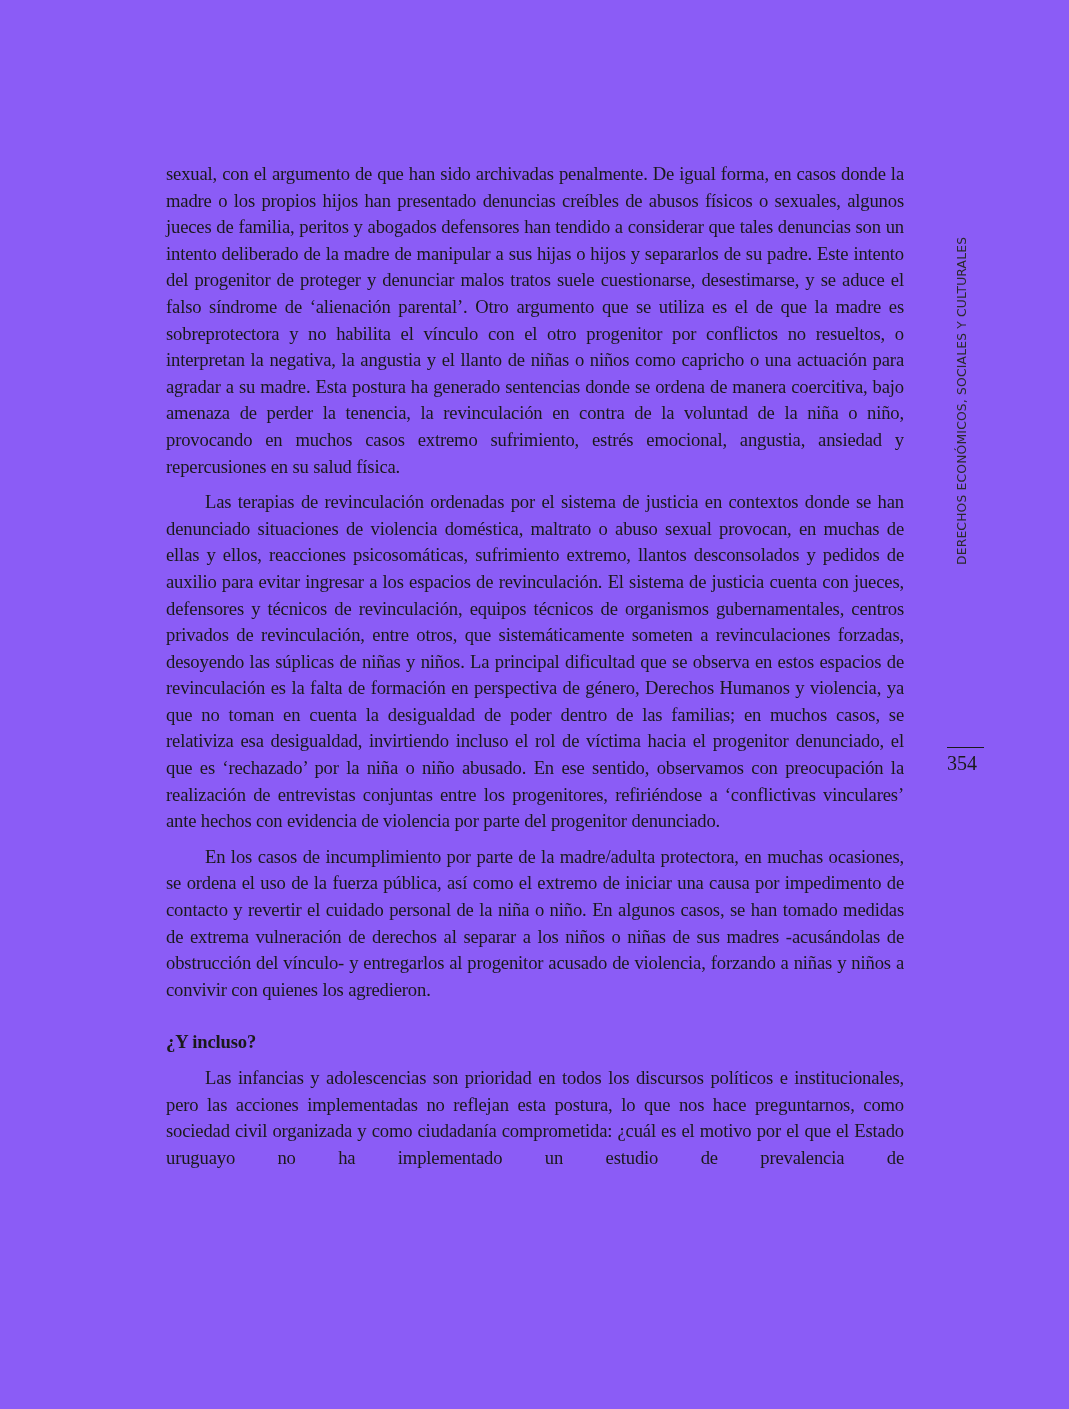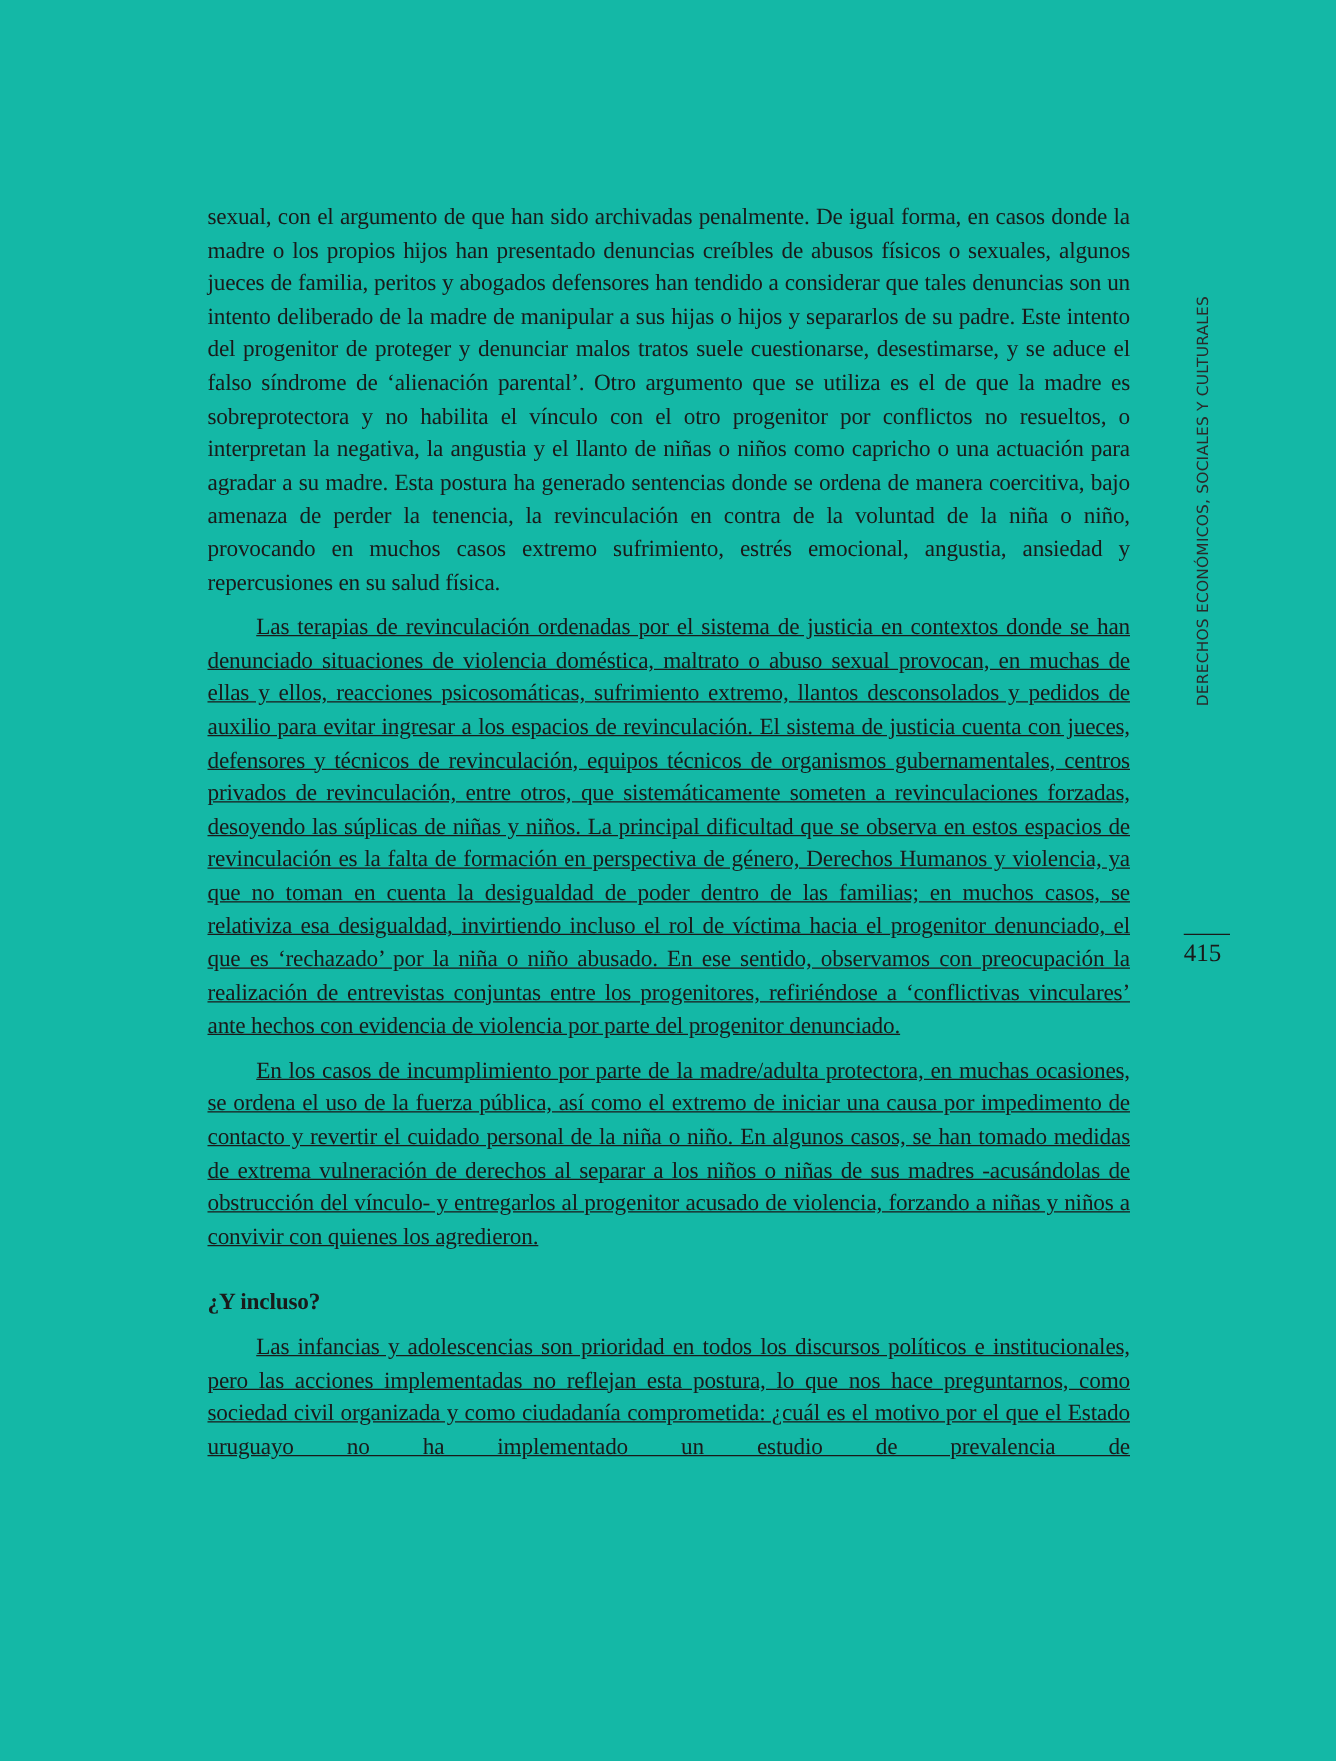--- a/index.html
+++ b/index.html
@@ -12,40 +12,39 @@
       height: 1409px;
       position: relative;
       overflow: hidden;
       color: #1a1a1a;
     }
     .page {
       position: absolute;
       left: 0; top: 0;
       width: 1069px;
       height: 1409px;
-      background: #14b8a6;
+      background: #8b5cf6;
     }
     .body-text {
       position: absolute;
       left: 166px;
       top: 161px;
       width: 738px;
       font-family: "Liberation Serif", "DejaVu Serif", serif;
       font-size: 18.6px;
       line-height: 26.6px;
       text-align: justify;
       hyphens: manual;
       letter-spacing: -0.15px;
     }
     .body-text p {
       margin: 0;
     }
     .body-text p.indent {
       text-indent: 39px;
-      text-decoration: underline;
     }
     .para-gap {
       margin-top: 9px !important;
     }
     .section-heading {
       margin-top: 26px !important;
       font-weight: bold;
       margin-bottom: 9px !important;
     }
     .running-head {
@@ -94,15 +93,15 @@
     <p>sexual, con el argumento de que han sido archivadas penalmente. De igual forma, en casos donde la madre o los propios hijos han presentado denuncias creíbles de abusos físicos o sexuales, algunos jueces de familia, peritos y abogados defensores han tendido a considerar que tales denuncias son un intento deliberado de la madre de manipular a sus hijas o hijos y separarlos de su padre. Este intento del progenitor de proteger y denunciar malos tratos suele cuestionarse, desestimarse, y se aduce el falso síndrome de ‘alienación parental’. Otro argumento que se utiliza es el de que la madre es sobreprotectora y no habilita el vínculo con el otro progenitor por conflictos no resueltos, o interpretan la negativa, la angustia y el llanto de niñas o niños como capricho o una actuación para agradar a su madre. Esta postura ha generado sentencias donde se ordena de manera coercitiva, bajo amenaza de perder la tenencia, la revinculación en contra de la voluntad de la niña o niño, provocando en muchos casos extremo sufrimiento, estrés emocional, angustia, ansiedad y repercusiones en su salud física.</p>
     <p class="indent para-gap">Las terapias de revinculación ordenadas por el sistema de justicia en contextos donde se han denunciado situaciones de violencia doméstica, maltrato o abuso sexual provocan, en muchas de ellas y ellos, reacciones psicosomáticas, sufrimiento extremo, llantos descon­solados y pedidos de auxilio para evitar ingresar a los espacios de revinculación. El sistema de justicia cuenta con jueces, defensores y técnicos de revinculación, equipos técnicos de organismos gubernamentales, centros privados de revinculación, entre otros, que sistemá­ticamente someten a revinculaciones forzadas, desoyendo las súplicas de niñas y niños. La principal dificultad que se observa en estos espacios de revinculación es la falta de forma­ción en perspectiva de género, Derechos Humanos y violencia, ya que no toman en cuenta la desigualdad de poder dentro de las familias; en muchos casos, se relativiza esa desigual­dad, invirtiendo incluso el rol de víctima hacia el progenitor denunciado, el que es ‘rechaza­do’ por la niña o niño abusado. En ese sentido, observamos con preocupación la realización de entrevistas conjuntas entre los progenitores, refiriéndose a ‘conflictivas vinculares’ ante hechos con evidencia de violencia por parte del progenitor denunciado.</p>
     <p class="indent para-gap">En los casos de incumplimiento por parte de la madre/adulta protectora, en muchas ocasiones, se ordena el uso de la fuerza pública, así como el extremo de iniciar una causa por impedimento de contacto y revertir el cuidado personal de la niña o niño. En algunos casos, se han tomado medidas de extrema vulneración de derechos al separar a los niños o niñas de sus madres -acusándolas de obstrucción del vínculo- y entregarlos al progenitor acusado de violencia, forzando a niñas y niños a convivir con quienes los agredieron.</p>
     <p class="section-heading">¿Y incluso?</p>
     <p class="indent" style="text-align-last: justify;">Las infancias y adolescencias son prioridad en todos los discursos políticos e institu­cionales, pero las acciones implementadas no reflejan esta postura, lo que nos hace pre­guntarnos, como sociedad civil organizada y como ciudadanía comprometida: ¿cuál es el motivo por el que el Estado uruguayo no ha implementado un estudio de prevalencia de</p>
   </div>
 
   <div class="running-head">DERECHOS ECONÓMICOS, SOCIALES Y CULTURALES</div>
 
   <div class="folio-rule"></div>
-  <div class="folio">415</div>
+  <div class="folio">354</div>
 
 </div>
 
 </body></html>

